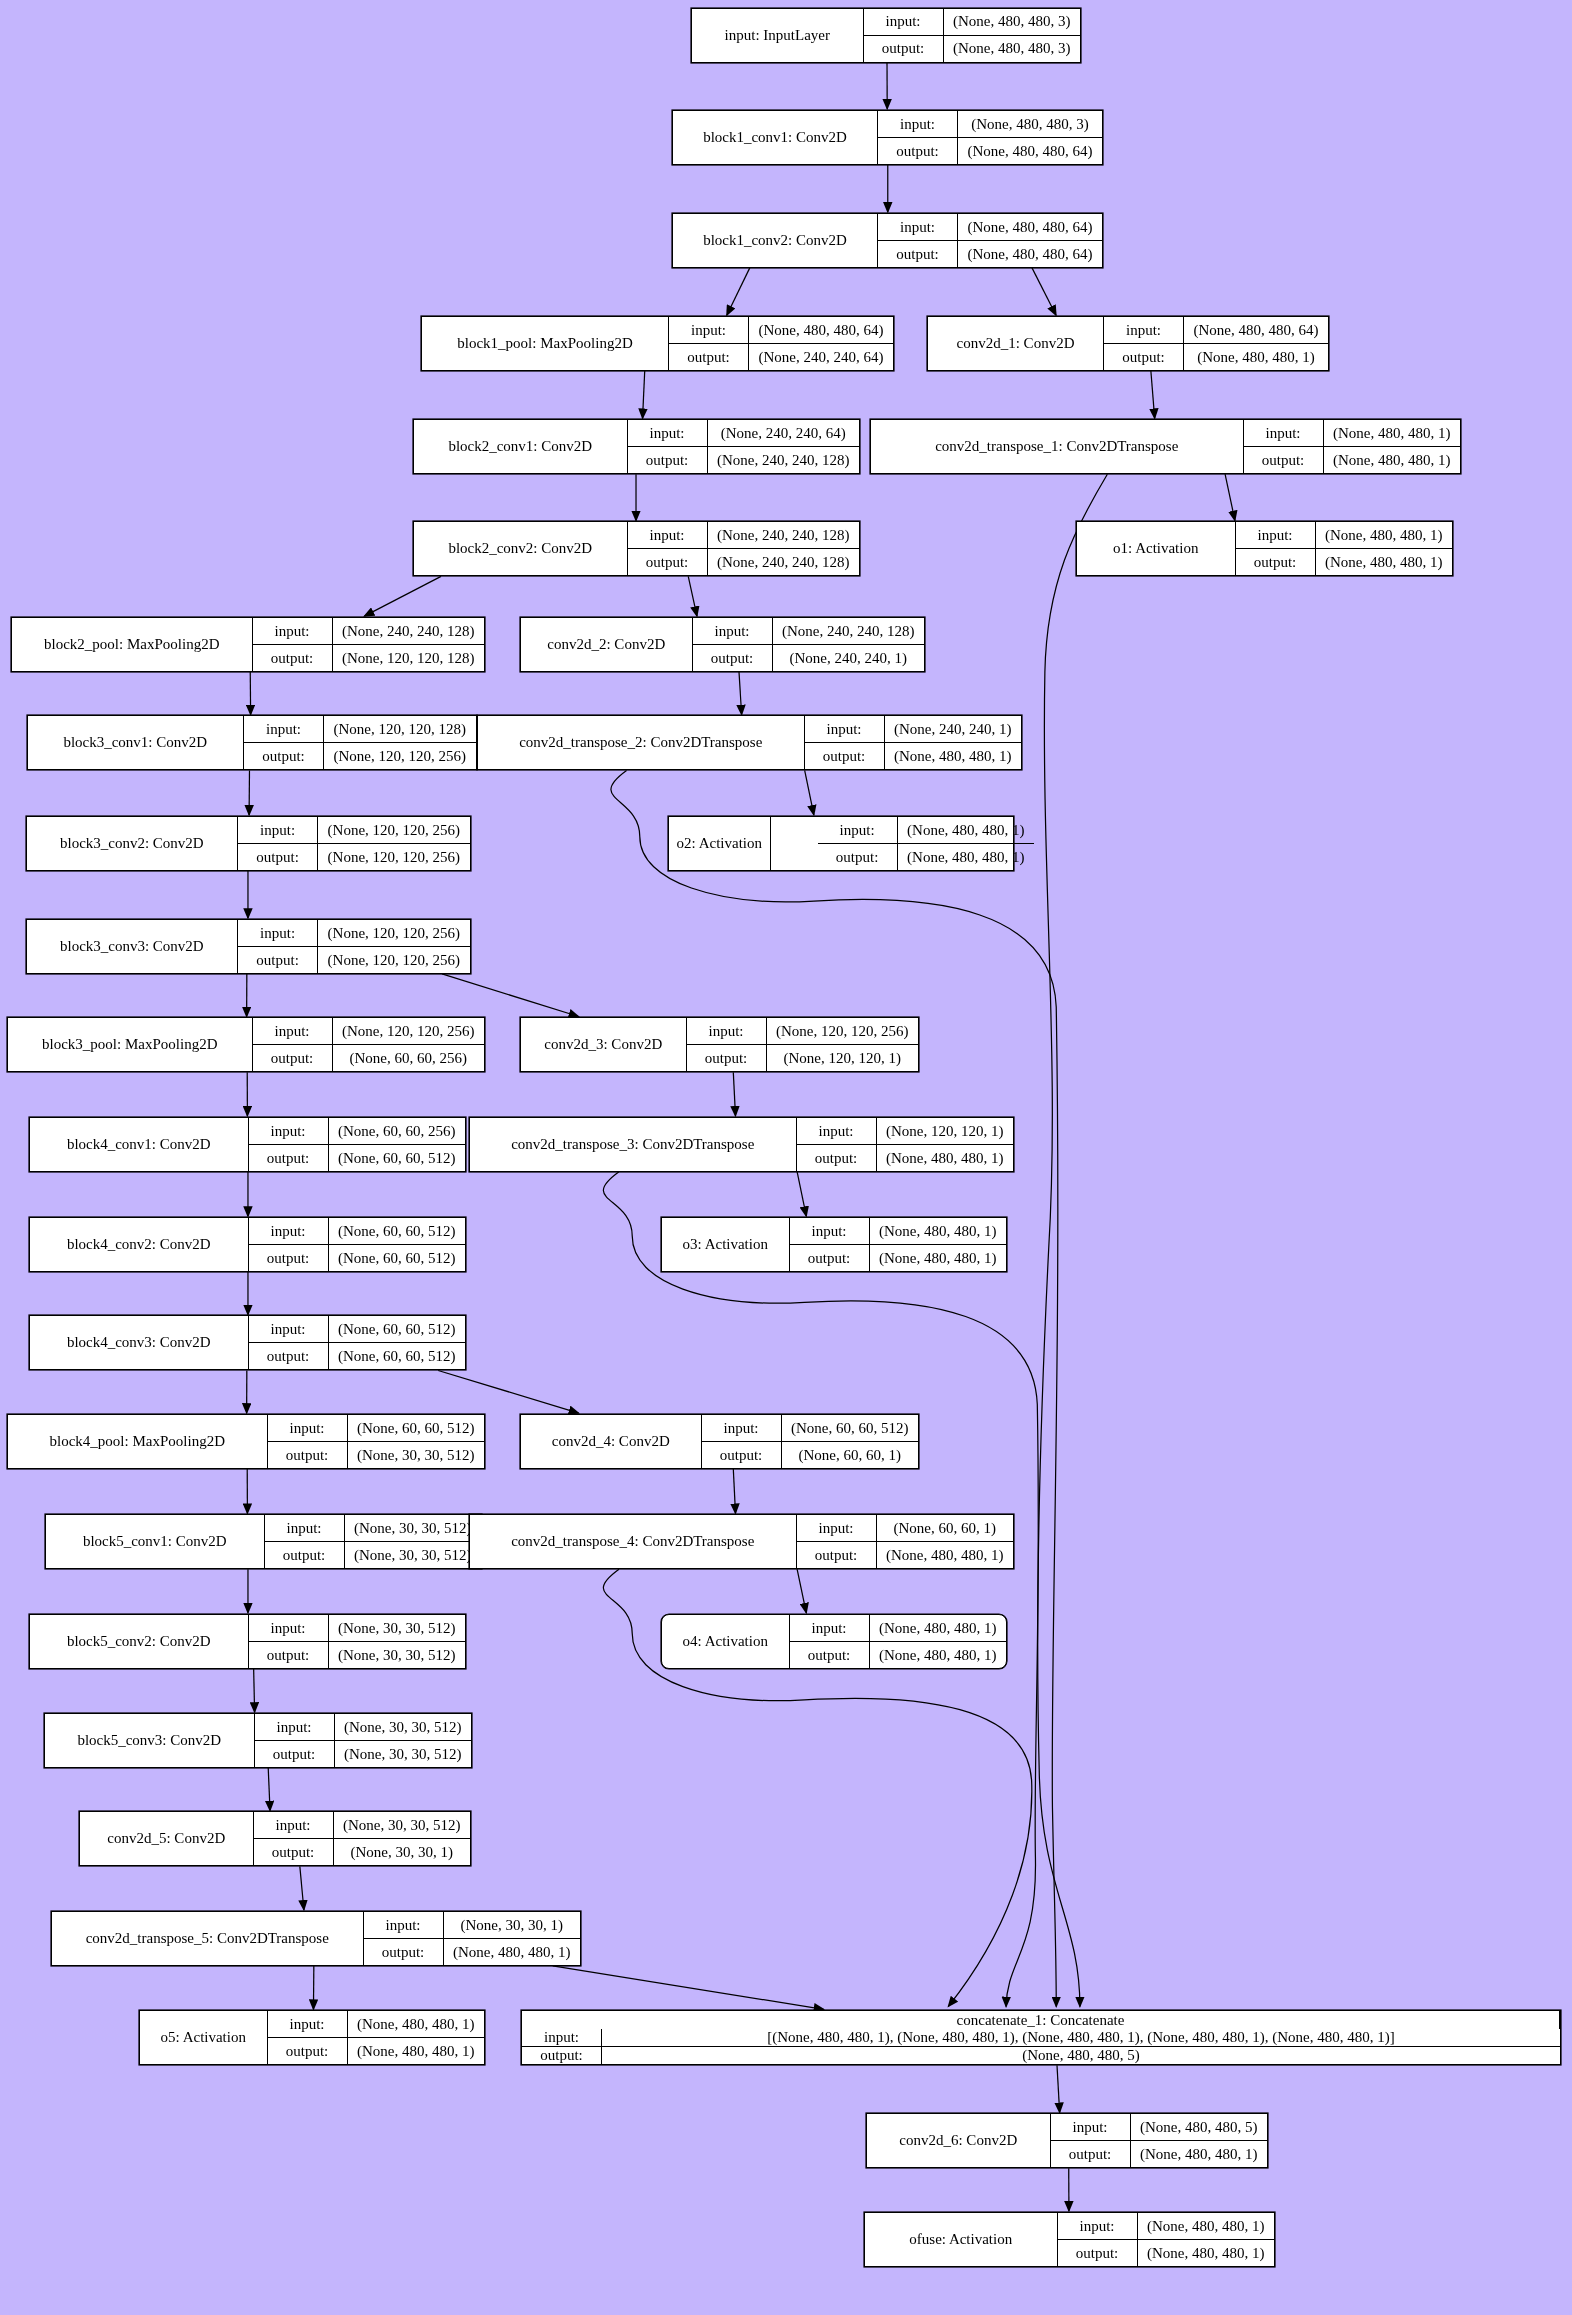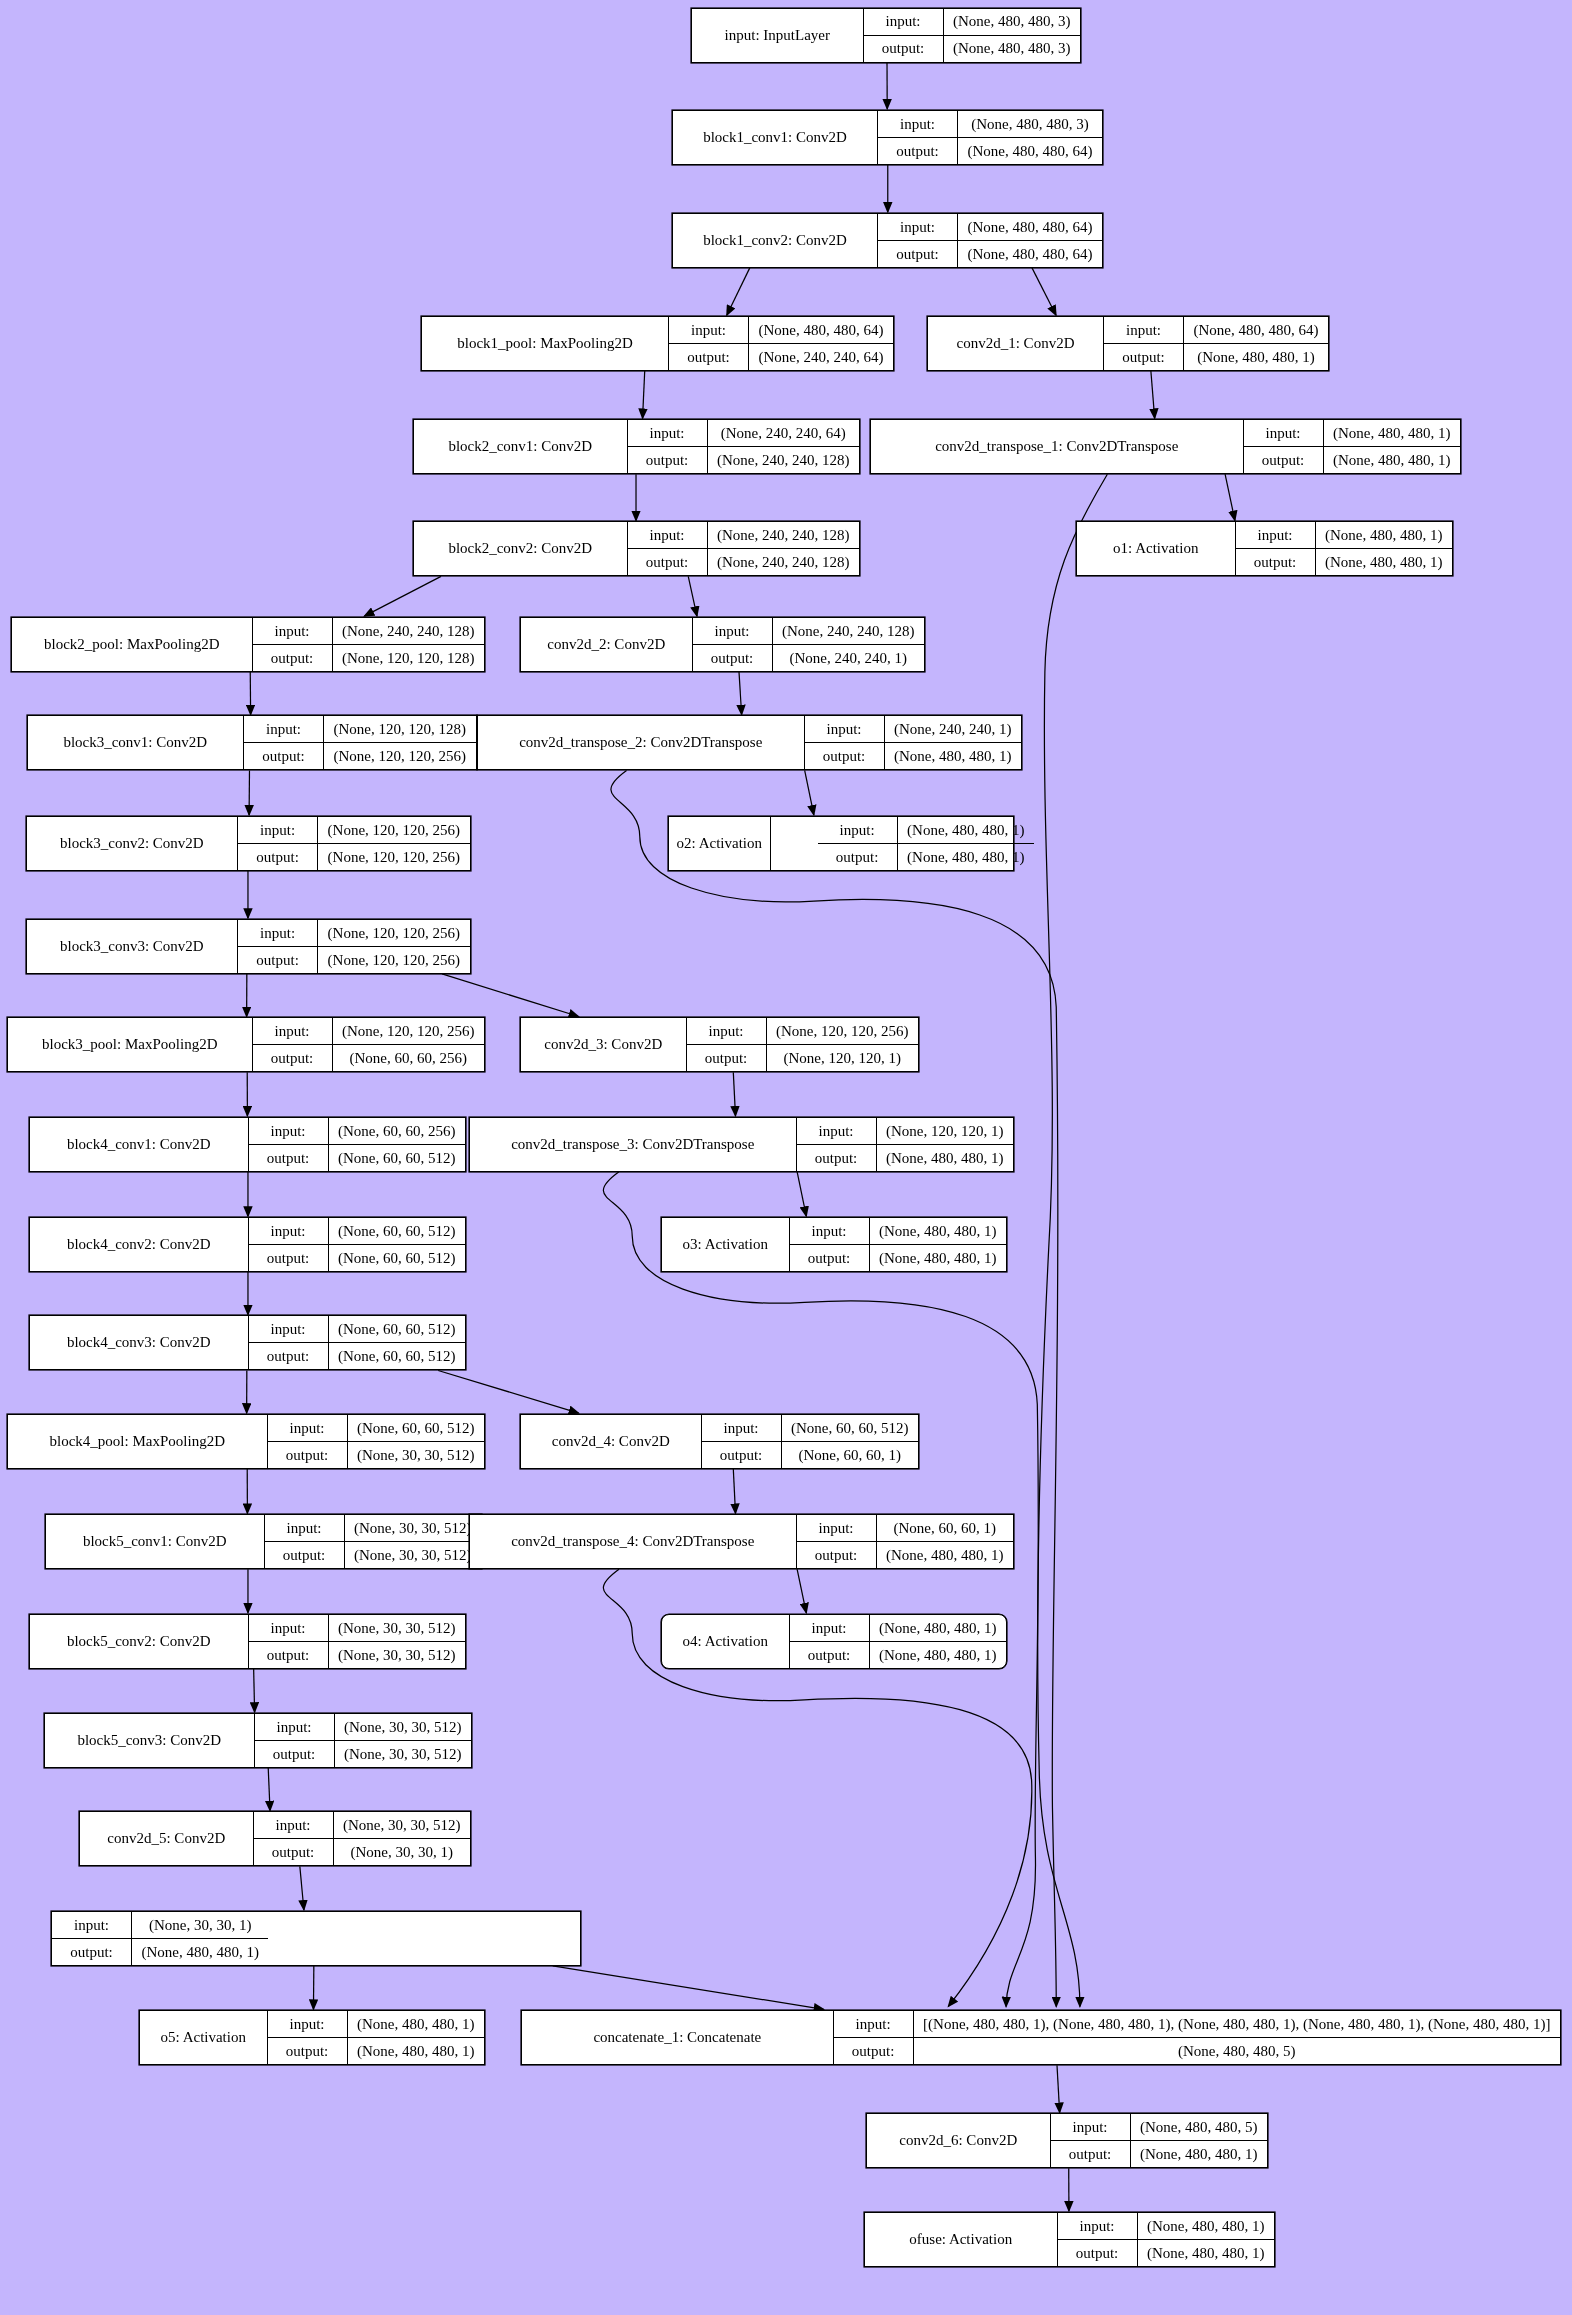--- a/index.html
+++ b/index.html
@@ -470,20 +470,21 @@
         <div class="nkey">input:</div>
         <div class="nval">(None, 30, 30, 512)</div>
       </div>
       <div class="nrow">
         <div class="nkey">output:</div>
         <div class="nval">(None, 30, 30, 1)</div>
       </div>
     </div>
   </div>
       <div class="node" style="left: 51px; top: 1911px; width: 530px;">
+    <div class="nlabel">conv2d_transpose_5: Conv2DTranspose</div>
     <div class="nrows">
       <div class="nrow">
         <div class="nkey">input:</div>
         <div class="nval">(None, 30, 30, 1)</div>
       </div>
       <div class="nrow">
         <div class="nkey">output:</div>
         <div class="nval">(None, 480, 480, 1)</div>
       </div>
     </div>
@@ -494,21 +495,21 @@
       <div class="nrow">
         <div class="nkey">input:</div>
         <div class="nval">(None, 480, 480, 1)</div>
       </div>
       <div class="nrow">
         <div class="nkey">output:</div>
         <div class="nval">(None, 480, 480, 1)</div>
       </div>
     </div>
   </div>
-      <div class="node" style="left: 521px; top: 2010px; width: 1040px;">
+      <div class="node" style="left: 521px; top: 2010px; width: 1040px; flex-direction: column;">
     <div class="nlabel">concatenate_1: Concatenate</div>
     <div class="nrows">
       <div class="nrow">
         <div class="nkey">input:</div>
         <div class="nval">[(None, 480, 480, 1), (None, 480, 480, 1), (None, 480, 480, 1), (None, 480, 480, 1), (None, 480, 480, 1)]</div>
       </div>
       <div class="nrow">
         <div class="nkey">output:</div>
         <div class="nval">(None, 480, 480, 5)</div>
       </div>

